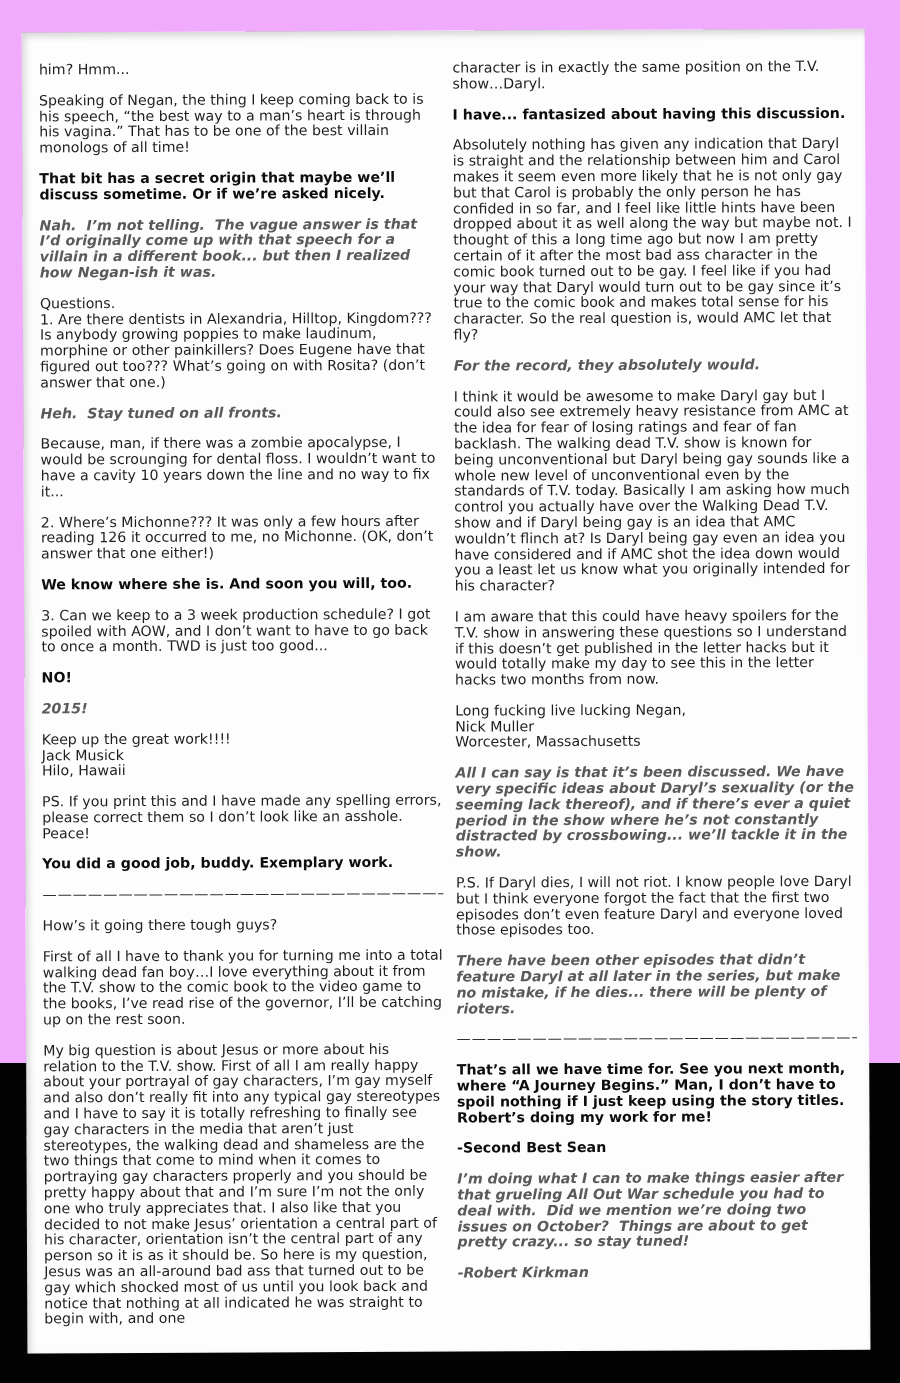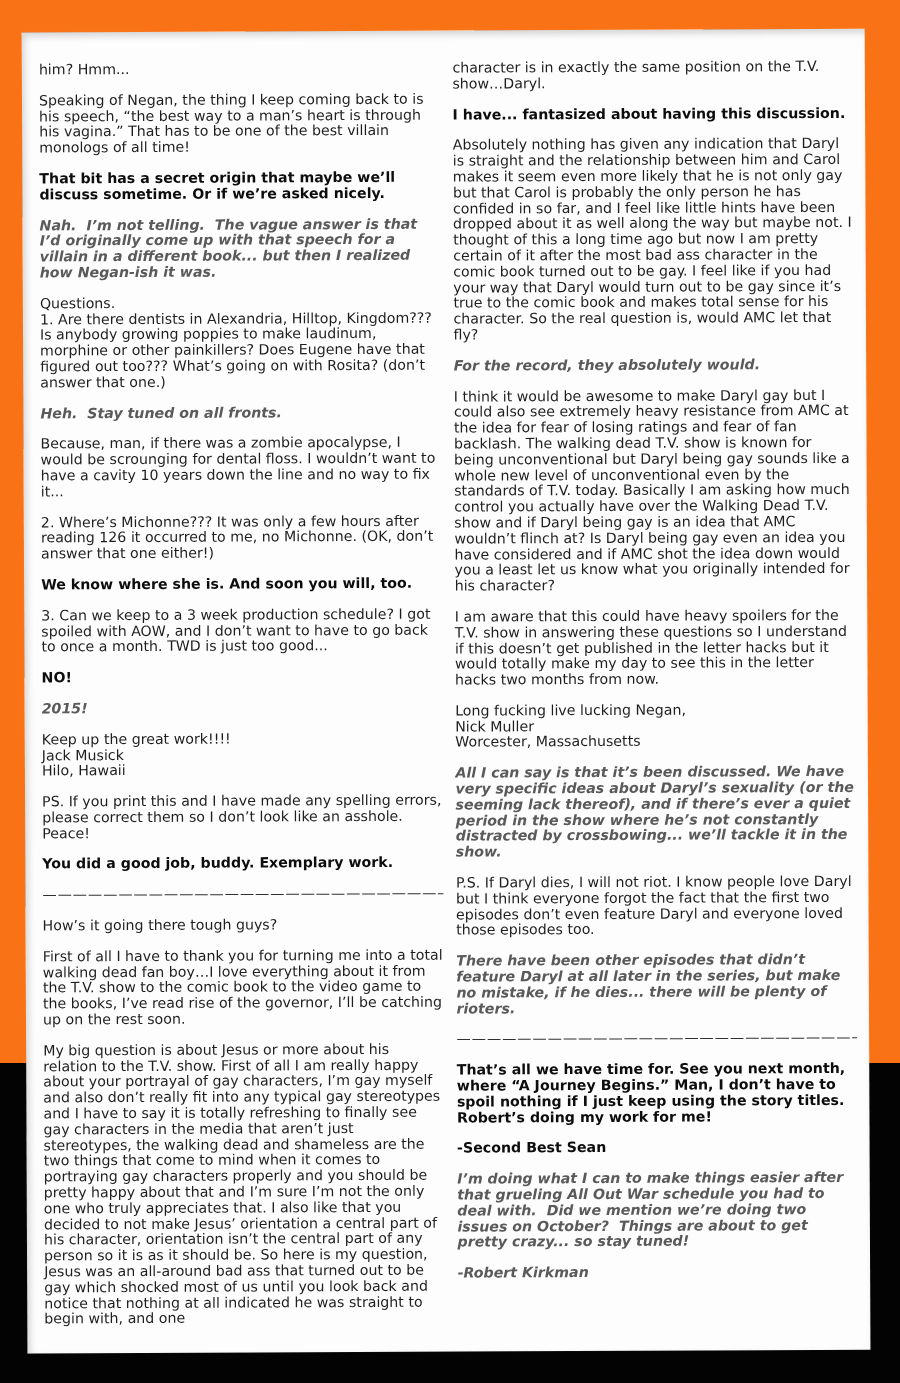--- a/index.html
+++ b/index.html
@@ -4,21 +4,21 @@
 <style>
   html, body { margin: 0; padding: 0; }
   body {
     width: 900px; height: 1383px;
     background: #000;
     overflow: hidden;
   }
   .canvas {
     position: relative;
     width: 900px; height: 1063px;
-    background: #f97316;
+    background: #f0abfc;
   }
   .paper {
     position: absolute;
     left: 24px; top: 31px;
     width: 843px; height: 1321px;
     background: var(--paper, #fdfdfd);
     transform: rotate(-0.25deg);
     transform-origin: 40% 40%;
     box-shadow: inset 3px 4px 7px rgba(0,0,0,0.16), 0 0 2px rgba(255,255,255,0.08);
     box-sizing: border-box;

